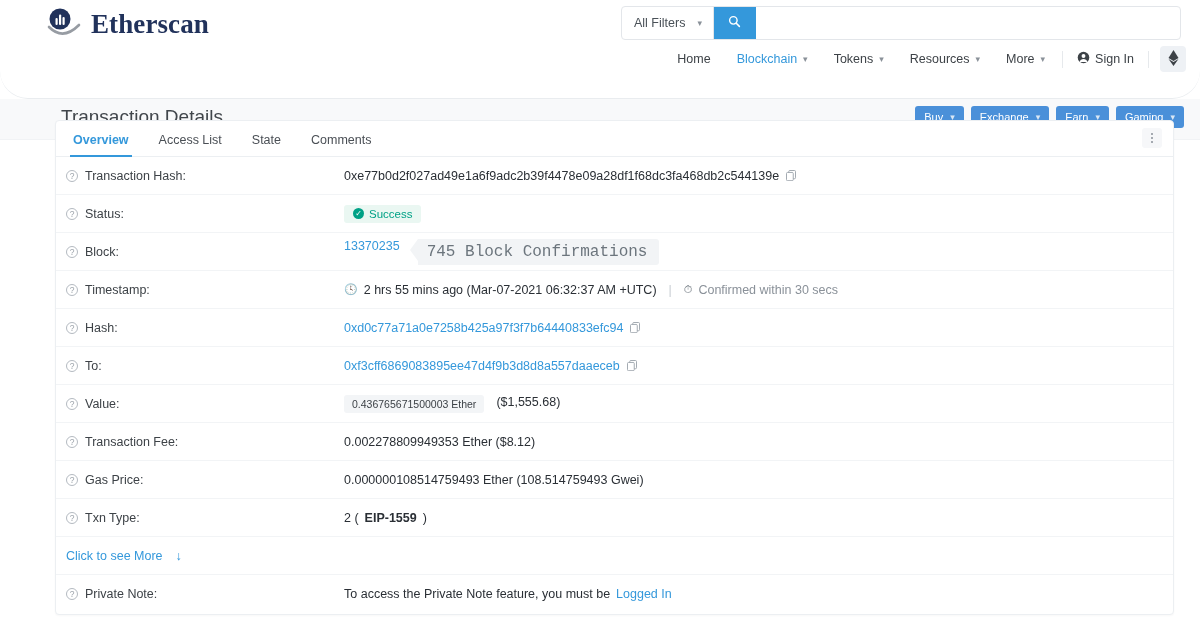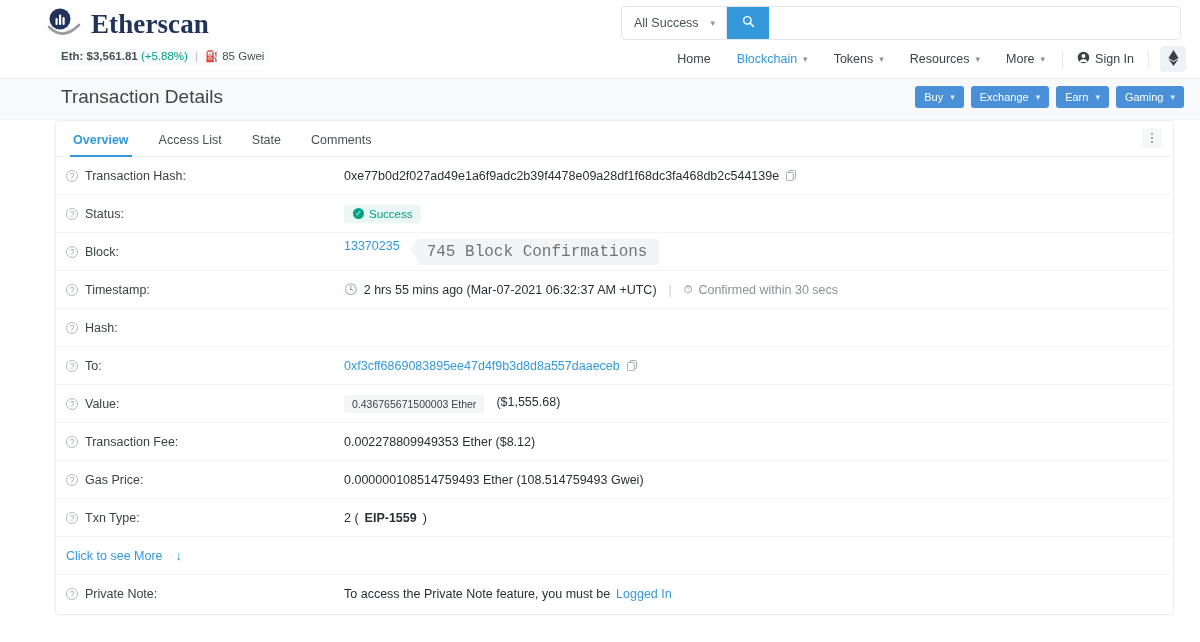--- a/index.html
+++ b/index.html
@@ -7,23 +7,24 @@
     width: 1200px; height: 642px;
     background: #ffffff;
     font-family: "Liberation Sans", sans-serif;
     color: #2a2f35;
     overflow: hidden;
   }
 
   
   .topbar {
     position: relative;
-    height: 79px;
+    height: 99px;
     background: #fff;
     border-bottom: 1px solid #e9ecef;
+    border-radius: 28px;
   }
   .brand {
     position: absolute; left: 45px; top: 5px;
     display: flex; align-items: center; gap: 8px;
   }
   .brand-logo { width: 38px; height: 38px; }
   .brand-name {
     font-family: "Liberation Serif", serif;
     font-size: 27px; font-weight: 700; color: #21325b;
     letter-spacing: .1px;
@@ -196,31 +197,24 @@
         <circle cx="15" cy="14" r="10.5" fill="#21325b"></circle>
         <rect x="10.5" y="13" width="2.2" height="7" fill="#fff" rx="1"></rect>
         <rect x="14" y="9.5" width="2.2" height="10.5" fill="#fff" rx="1"></rect>
         <rect x="17.5" y="12" width="2.2" height="8" fill="#fff" rx="1"></rect>
         <path d="M4 22 Q18 36 34 20" stroke="#979ca3" stroke-width="2.6" fill="none" stroke-linecap="round"></path>
       </svg>
     </span>
     <span class="brand-name">Etherscan</span>
   </div>
 
-  <div class="ticker">
-    <b>Eth: $3,561.81</b>
-    <span class="up">(+5.88%)</span>
-    <span class="sep">|</span>
-    <span class="gasglyph">⛽</span>
-    <span>85 Gwei</span>
-  </div>
 
   <div class="searchwrap">
     <div class="filter-sel">
-      <span>All Success</span>
+      <span>All Filters</span>
       <span class="chev">▾</span>
     </div>
     <button class="search-btn">
       <span>
         <svg width="13" height="13" viewBox="0 0 16 16">
           <circle cx="6.6" cy="6.6" r="4.6" stroke="#fff" stroke-width="1.7" fill="none"></circle>
           <line x1="10.2" y1="10.2" x2="14" y2="14" stroke="#fff" stroke-width="1.9" stroke-linecap="round"></line>
         </svg>
       </span>
     </button>
@@ -367,20 +361,29 @@
         <span class="clockglyph muted">⏱</span>
         <span class="muted">Confirmed within 30 secs</span>
       </div>
     </div>
 
     <div class="row">
       <div class="label">
         <span class="qmark">?</span>
         <span>Hash:</span>
       </div>
+      <div class="val">
+        <a class="link" href="#">0xd0c77a71a0e7258b425a97f3f7b64440833efc94</a>
+        <span class="copy">
+          <svg width="12" height="12" viewBox="0 0 16 16">
+            <rect x="5" y="2" width="9" height="11" rx="1.4" stroke="#9aa1a9" stroke-width="1.2" fill="none"></rect>
+            <rect x="2" y="4.6" width="9" height="11" rx="1.4" stroke="#9aa1a9" stroke-width="1.2" fill="#fff"></rect>
+          </svg>
+        </span>
+      </div>
     </div>
 
     <div class="row">
       <div class="label">
         <span class="qmark">?</span>
         <span>To:</span>
       </div>
       <div class="val">
         <a class="link" href="#">0xf3cff6869083895ee47d4f9b3d8d8a557daaeceb</a>
         <span class="copy">

